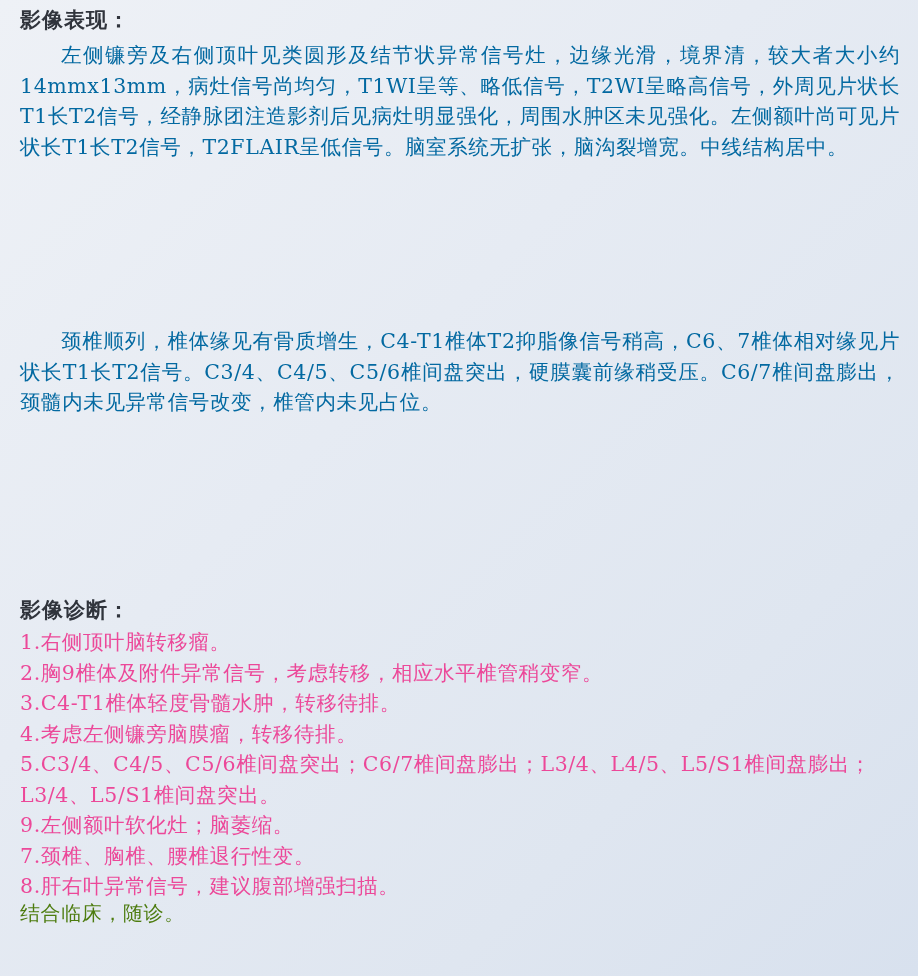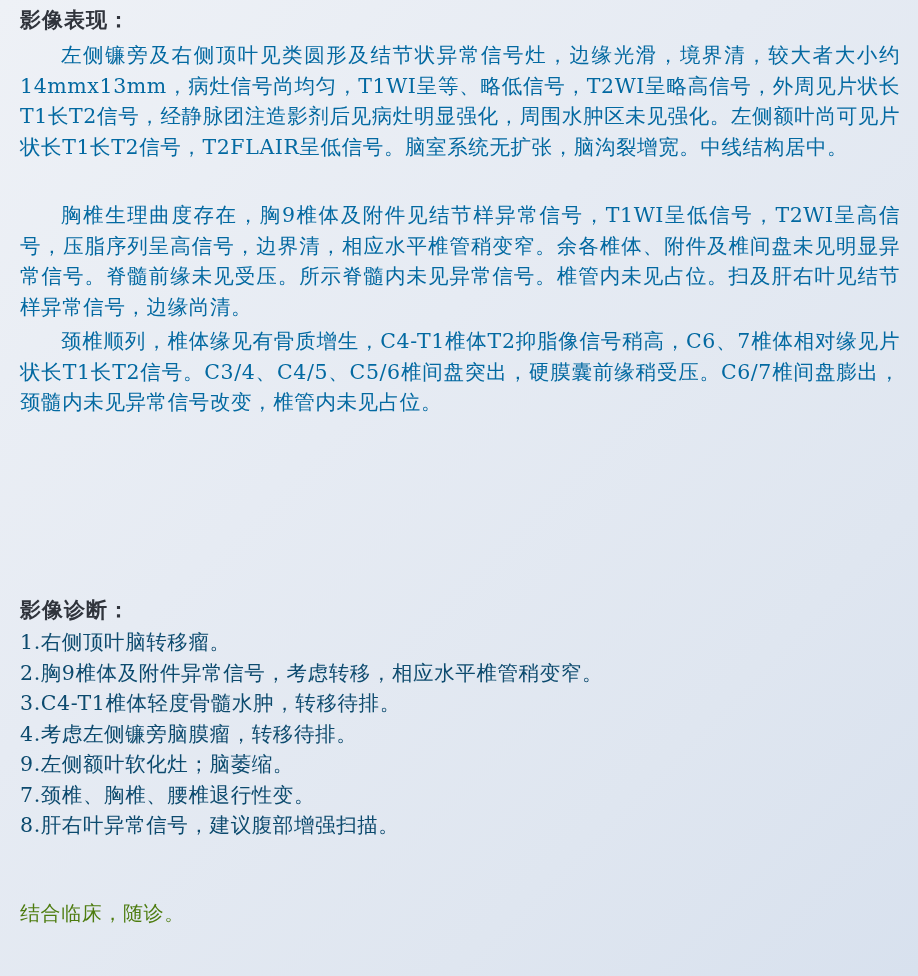--- a/index.html
+++ b/index.html
@@ -16,44 +16,44 @@
     font-family: "DejaVu Sans", "Liberation Sans", sans-serif;
     font-size: 21px; font-weight: bold; color: #30343c; letter-spacing: 1px;
   }
   .para {
     position: absolute; left: 20px; width: 880px;
     font-size: 20.5px; line-height: 30.5px; letter-spacing: 0.6px;
     text-indent: 2em; text-align: justify; color: #0369a1;
   }
   .diag-list { position: absolute; left: 20px; top: 627px; width: 880px; margin: 0; padding: 0; list-style: none; }
   .diag-list li {
-    font-size: 20.5px; line-height: 30.5px; letter-spacing: 0.6px; color: #0c4a6e;
+    font-size: 20.5px; line-height: 30.5px; letter-spacing: 0.6px; color: #ec4899;
   }
   .closing {
     position: absolute; left: 20px; top: 898px;
     font-size: 20px; line-height: 30.5px; letter-spacing: 0.6px; color: #4d7c0f;
   }
 </style>
 </head>
 <body>
 
 <div class="sheet">
 
   <div class="heading" style="top:6px;">影像表现：</div>
 
   <div class="para" style="top:40px;">左侧镰旁及右侧顶叶见类圆形及结节状异常信号灶，边缘光滑，境界清，较大者大小约14mmx13mm，病灶信号尚均匀，T1WI呈等、略低信号，T2WI呈略高信号，外周见片状长T1长T2信号，经静脉团注造影剂后见病灶明显强化，周围水肿区未见强化。左侧额叶尚可见片状长T1长T2信号，T2FLAIR呈低信号。脑室系统无扩张，脑沟裂增宽。中线结构居中。</div>
-  <div class="para" style="top:200px;">胸椎生理曲度存在，胸9椎体及附件见结节样异常信号，T1WI呈低信号，T2WI呈高信号，压脂序列呈高信号，边界清，相应水平椎管稍变窄。余各椎体、附件及椎间盘未见明显异常信号。脊髓前缘未见受压。所示脊髓内未见异常信号。椎管内未见占位。扫及肝右叶见结节样异常信号，边缘尚清。</div>
   <div class="para" style="top:326px;">颈椎顺列，椎体缘见有骨质增生，C4-T1椎体T2抑脂像信号稍高，C6、7椎体相对缘见片状长T1长T2信号。C3/4、C4/5、C5/6椎间盘突出，硬膜囊前缘稍受压。C6/7椎间盘膨出，颈髓内未见异常信号改变，椎管内未见占位。</div>
 
   <div class="heading" style="top:596px;">影像诊断：</div>
 
   <ol class="diag-list">
     <li>1.右侧顶叶脑转移瘤。</li>
     <li>2.胸9椎体及附件异常信号，考虑转移，相应水平椎管稍变窄。</li>
     <li>3.C4-T1椎体轻度骨髓水肿，转移待排。</li>
     <li>4.考虑左侧镰旁脑膜瘤，转移待排。</li>
+    <li>5.C3/4、C4/5、C5/6椎间盘突出；C6/7椎间盘膨出；L3/4、L4/5、L5/S1椎间盘膨出；L3/4、L5/S1椎间盘突出。</li>
     <li>9.左侧额叶软化灶；脑萎缩。</li>
     <li>7.颈椎、胸椎、腰椎退行性变。</li>
     <li>8.肝右叶异常信号，建议腹部增强扫描。</li>
   </ol>
 
   <div class="closing">结合临床，随诊。</div>
 </div>
 
 </body></html>

